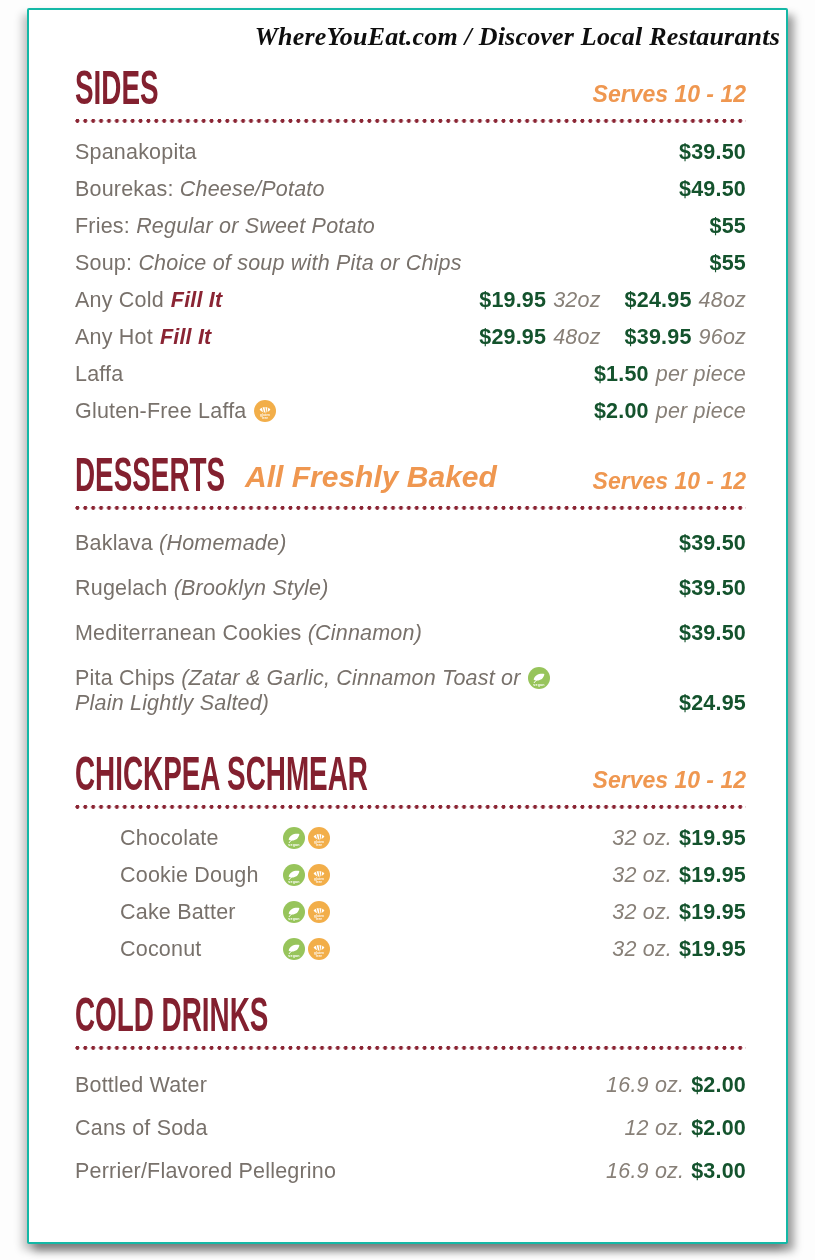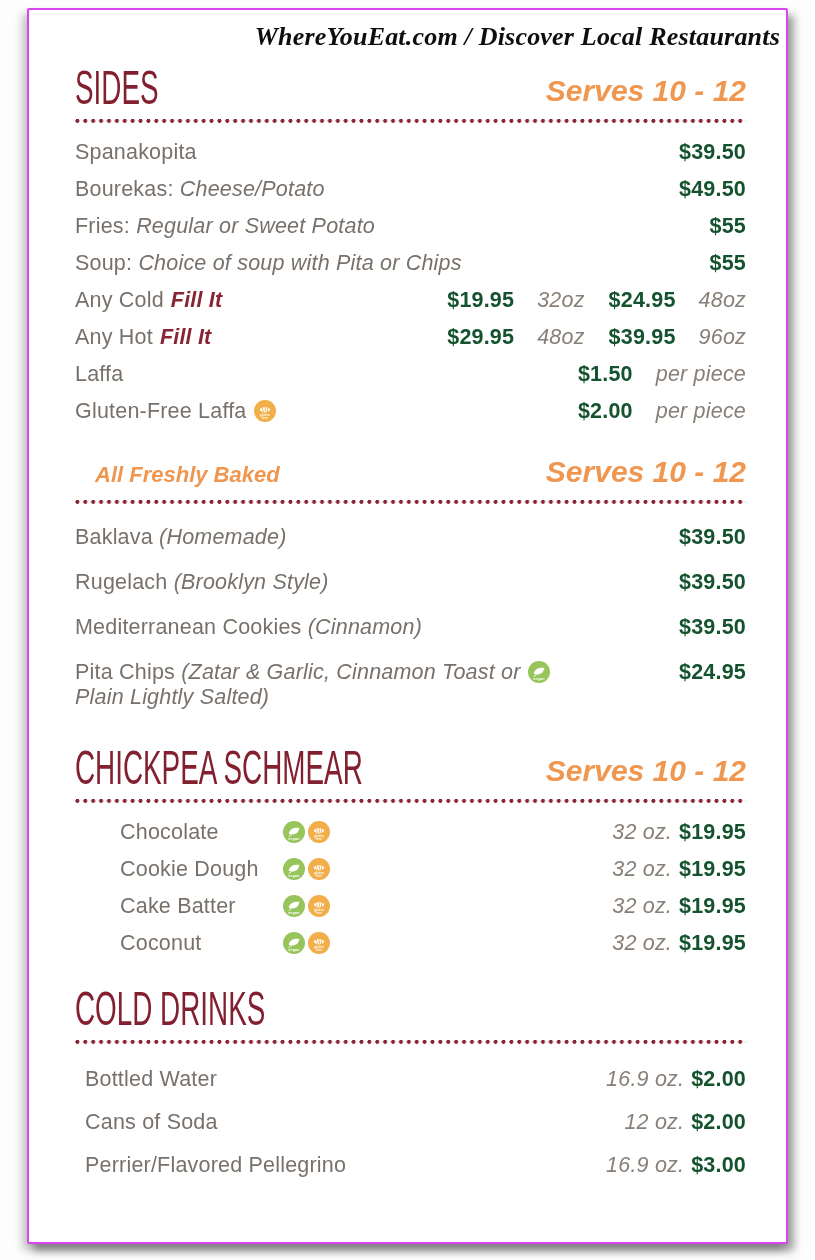--- a/index.html
+++ b/index.html
@@ -4,75 +4,75 @@
 <style>
   html,body{margin:0;padding:0;}
   body{
     width:815px;height:1260px;background:#fdfdfd;
     font-family:"Liberation Sans", sans-serif;
     -webkit-font-smoothing:antialiased;
   }
   .page{position:relative;width:815px;height:1260px;overflow:hidden;}
   .sheet{
     position:absolute;left:27px;top:8px;width:761px;height:1236px;
-    background:#ffffff;border:2px solid #d946ef;border-radius:2px;
+    background:#ffffff;border:2px solid #14b8a6;border-radius:2px;
     box-shadow:6px 7px 9px rgba(0,0,0,.38), -5px 6px 9px rgba(0,0,0,.22);
     box-sizing:border-box;
   }
   .doc-title{
     margin:12px 6px 0 0;text-align:right;
     font-family:"Liberation Serif", serif;font-style:italic;font-weight:700;
     font-size:26px;color:#0e0e0e;letter-spacing:.2px;white-space:nowrap;
   }
   .content{position:absolute;left:46px;right:40px;top:42px;}
   .section{margin:0;}
   .sec-head{display:flex;align-items:flex-end;}
   .sec-title{
     margin:0;line-height:40px;height:42px;overflow:visible;
-    font-size:48px;font-weight:400;color:#83202f;white-space:nowrap;
+    font-size:48px;font-weight:700;color:#83202f;white-space:nowrap;
   }
   .sec-title .squeeze{
     display:inline-block;transform:scaleX(.58);transform-origin:0 100%;
     letter-spacing:0px;
   }
   .sec-sub{
-    font-style:italic;font-weight:700;color:#ef9750;font-size:22px;
+    font-style:italic;font-weight:700;color:#ef9750;font-size:30px;
     margin-left:20px;margin-bottom:3px;white-space:nowrap;text-align:right;
   }
   .serves{
     margin-left:auto;margin-bottom:2px;
-    font-style:italic;font-weight:700;color:#ef9750;font-size:30px;white-space:nowrap;
+    font-style:italic;font-weight:700;color:#ef9750;font-size:23px;white-space:nowrap;
   }
   .dotted{
     height:6px;margin-top:8px;
     background-image:radial-gradient(circle at 2.4px 2.8px, #8a2433 1.75px, rgba(138,36,51,0) 2.3px);
     background-size:7.9px 6px;background-repeat:repeat-x;
   }
   .items{margin-top:16px;}
   .row{display:flex;align-items:baseline;font-size:21.5px;color:#78716b;letter-spacing:.2px;}
   .row .left{flex:1;padding-right:12px;}
   .row .right{white-space:nowrap;text-align:right;}
   .iname{color:#78716b;}
   .idetail{font-style:italic;color:#78716b;margin-top:35px;}
   .iaccent{font-style:italic;font-weight:700;color:#8a2433;margin-left:7px;}
   .line2{display:block;font-style:italic;color:#78716b;}
   .amount{font-weight:700;color:#14532d;}
   .unit{font-style:italic;color:#888078;}
   .unit.pre{margin-right:7px;}
-  .unit.post{margin-left:23px;text-align:right;}
+  .unit.post{margin-left:7px;text-align:right;}
   .pgroup{display:inline;}
   .pgroup + .pgroup{margin-left:24px;}
   .badge{display:inline-block;width:22px;height:22px;vertical-align:-4px;margin-left:7px;}
   .badge + .badge{margin-left:3px;}
   .namecol .iname{display:inline-block;min-width:156px;}
   
   .sec-0{margin-top:16px;}  .sec-0 .row{margin-bottom:12px;}
-  .sec-1{margin-top:31px;}  .sec-1 .row{margin-bottom:20px;}
+  .sec-1{margin-top:31px;}  .sec-1 .row{margin-bottom:20px;align-items:flex-end;}
   .sec-2{margin-top:38px;}  .sec-2 .row{margin-bottom:12px;margin-left:45px;}
-  .sec-3{margin-top:33px;}  .sec-3 .row{margin-bottom:18px;margin-left:10px;}
+  .sec-3{margin-top:33px;}  .sec-3 .row{margin-bottom:18px;}
   .sec-1 .items{margin-top:20px;}
   .sec-3 .items{margin-top:22px;}
 </style>
 </head>
 <body>
 
 <div class="page">
   <div class="sheet">
     <div class="doc-title">WhereYouEat.com / Discover Local Restaurants</div>
     <div class="content">
@@ -118,20 +118,21 @@
                     <path d="M8.2 7.6 L9.4 11.6 M11 7.2 L11.8 11.9 M13.8 7.6 L13.2 11.6" stroke="#f2ae49" stroke-width=".9" stroke-linecap="round"></path>
                     <text x="11" y="16.4" font-size="3.0" font-weight="bold" fill="#ffffff" text-anchor="middle" font-family="Liberation Sans, sans-serif">gluten</text>
                     <text x="11" y="19.3" font-size="3.0" font-weight="bold" fill="#ffffff" text-anchor="middle" font-family="Liberation Sans, sans-serif">free</text>
                   </svg></span></span>
               <span class="right"><span class="pgroup"><span class="amount">$2.00</span><span class="unit post">per piece</span></span></span>
             </div>
           </div>
         </section>
         <section class="section sec-1">
           <div class="sec-head">
+            <h2 class="sec-title" style="width: 150.066px;"><span class="squeeze">DESSERTS</span></h2>
             <span class="sec-sub">All Freshly Baked</span>
             <span class="serves">Serves 10 - 12</span>
           </div>
           <div class="dotted"></div>
           <div class="items">
             <div class="row">
               <span class="left"><span class="iname">Baklava</span> <span class="idetail">(Homemade)</span></span>
               <span class="right"><span class="pgroup"><span class="amount">$39.50</span></span></span>
             </div>
             <div class="row">

